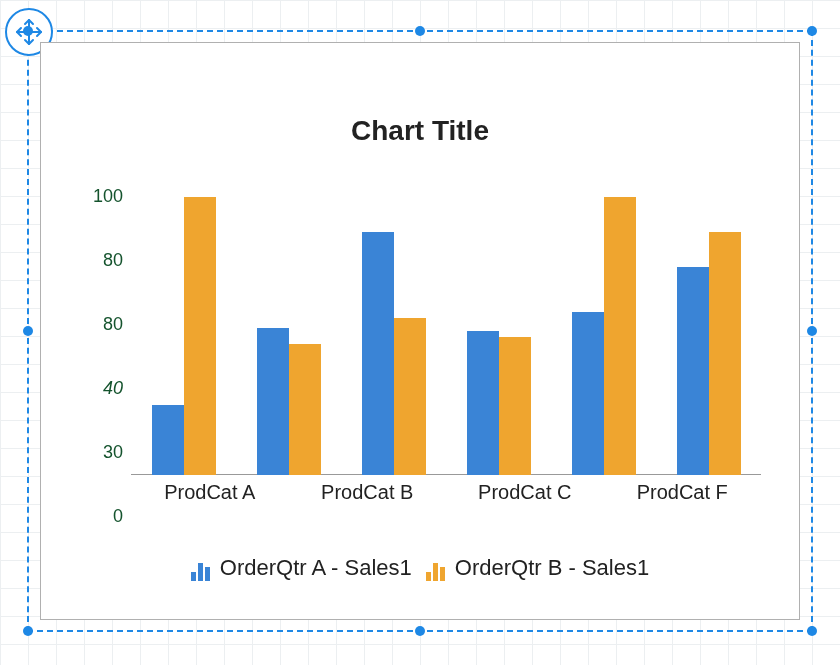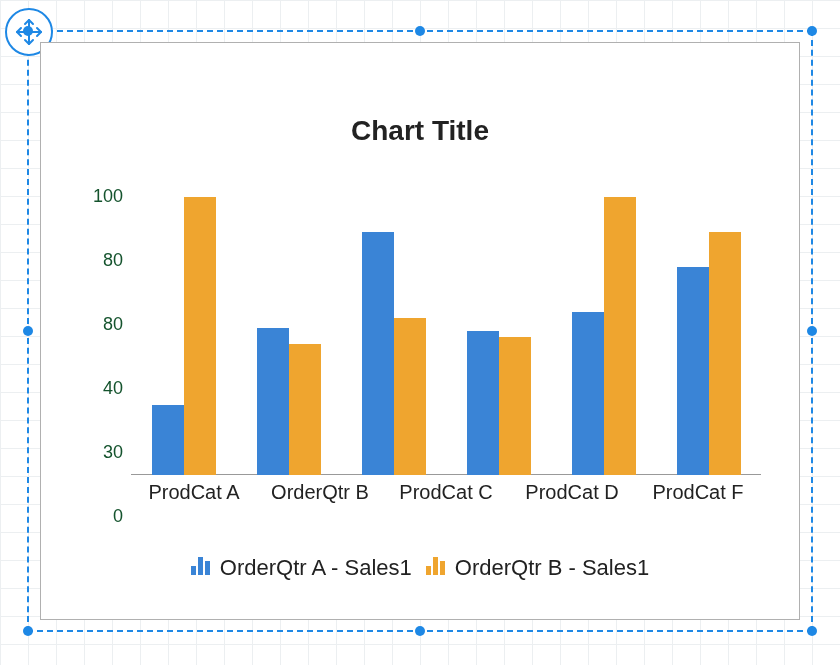--- a/index.html
+++ b/index.html
@@ -139,21 +139,21 @@
       right: 0;
       bottom: 38px;
       display: flex;
       justify-content: center;
       gap: 14px;
       font-size: 22px;
       color: #222;
     }
     .legend-item {
       display: flex;
-      align-items: flex-start;
+      align-items: flex-end;
       gap: 10px;
     }
     .legend-icon {
       display: flex;
       align-items: flex-end;
       gap: 2px;
       height: 20px;
     }
     .legend-icon span { width: 5px; }
   </style>
@@ -212,31 +212,30 @@
             <div class="bar" style="background: rgb(239, 165, 47); height: 278.4px;"></div>
           </div>
           <div class="group">
             <div class="bar" style="background: rgb(58, 132, 214); height: 208px;"></div>
             <div class="bar" style="background: rgb(239, 165, 47); height: 243.2px;"></div>
           </div>
         </div>
       <div id="yticks">
           <div class="y-tick-label" style="top: 320px;">0</div>
           <div class="y-tick-label" style="top: 256px;">30</div>
-          <div class="y-tick-label" style="top: 192px;">40</div>
+          <div class="y-tick-label" style="top: 192px; font-style: italic;">40</div>
           <div class="y-tick-label" style="top: 128px;">80</div>
           <div class="y-tick-label" style="top: 64px;">80</div>
           <div class="y-tick-label" style="top: 0px;">100</div>
         </div>
     </div>
     <div class="x-labels" id="xlabels">
         <div class="x-label">ProdCat A</div>
-        <div class="x-label">OrderQtr B</div>
+        <div class="x-label">ProdCat B</div>
         <div class="x-label">ProdCat C</div>
-        <div class="x-label">ProdCat D</div>
         <div class="x-label">ProdCat F</div>
       </div>
   </div>
 
   <div class="legend">
     <div class="legend-item">
       <span class="legend-icon" id="licon0">
           <span style="height: 9px; background: rgb(58, 132, 214);"></span>
           <span style="height: 18px; background: rgb(58, 132, 214);"></span>
           <span style="height: 14px; background: rgb(58, 132, 214);"></span>

